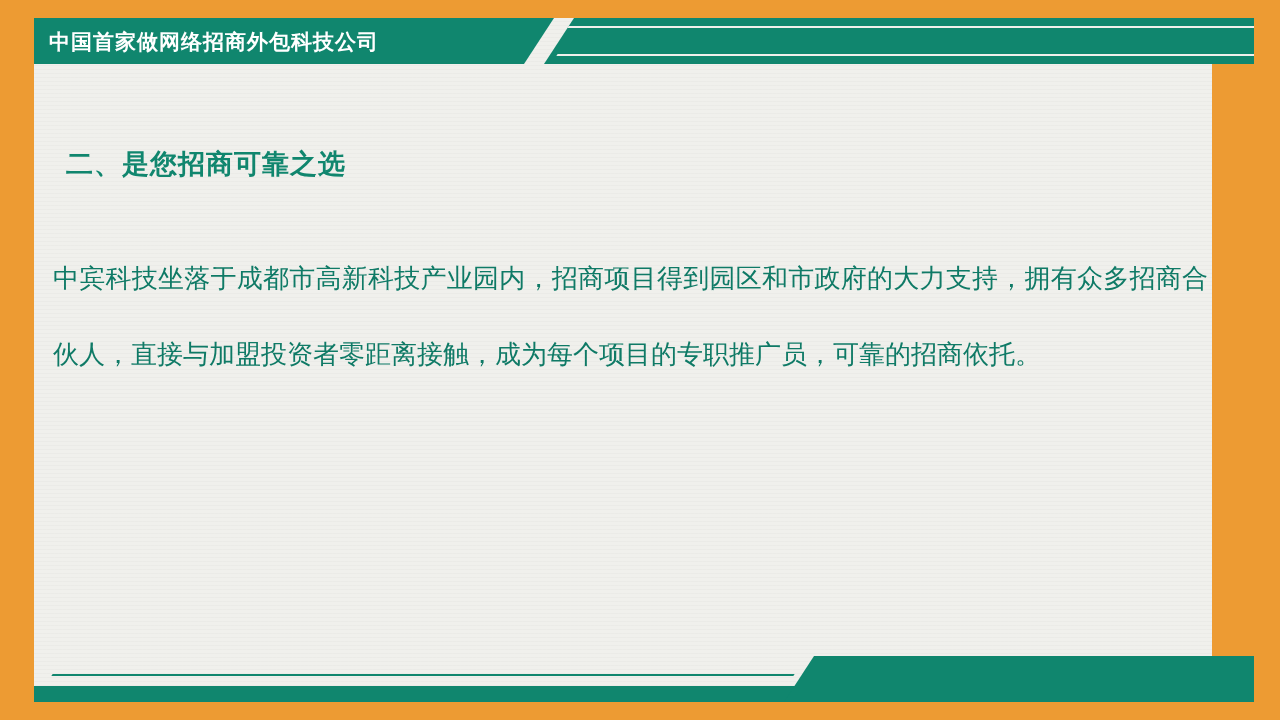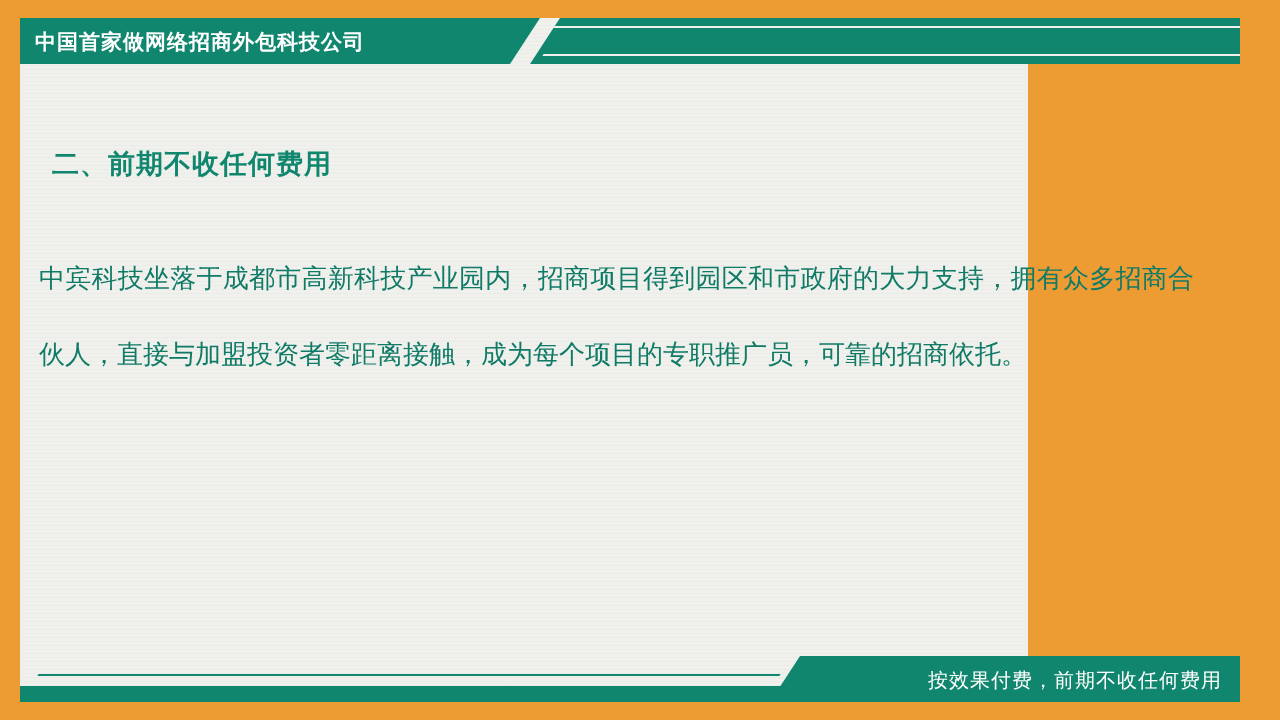--- a/index.html
+++ b/index.html
@@ -18,23 +18,23 @@
     position: relative;
     width: 1280px;
     height: 720px;
     background: #ED9B33;
     overflow: hidden;
   }
 
   
   .canvas {
     position: absolute;
-    left: 20px;
+    left: 34px;
     top: 18px;
-    width: 1008px;
+    width: 1178px;
     height: 684px;
     background:
       repeating-linear-gradient(
         0deg,
         rgba(0,0,0,0.018) 0px,
         rgba(0,0,0,0.018) 1px,
         rgba(255,255,255,0) 1px,
         rgba(255,255,255,0) 4px
       ),
       #f0f0ec;
@@ -174,25 +174,24 @@
   <div class="canvas">
 
     <div class="header-band">
       <div class="header-left"></div>
       <div class="header-right"></div>
       <div class="header-rule-top"></div>
       <div class="header-rule-bottom"></div>
       <div class="header-title">中国首家做网络招商外包科技公司</div>
     </div>
 
-    <div class="section-heading">二、前期不收任何费用</div>
+    <div class="section-heading">二、是您招商可靠之选</div>
 
     <div class="paragraph">中宾科技坐落于成都市高新科技产业园内，招商项目得到园区和市政府的大力支持，拥有众多招商合伙人，直接与加盟投资者零距离接触，成为每个项目的专职推广员，可靠的招商依托。</div>
 
     <div class="footer-band">
       <div class="footer-left-shape"></div>
       <div class="footer-rule"></div>
       <div class="footer-right"></div>
-      <div class="footer-text">按效果付费，前期不收任何费用</div>
     </div>
 
   </div>
 </div>
 
 </body></html>

